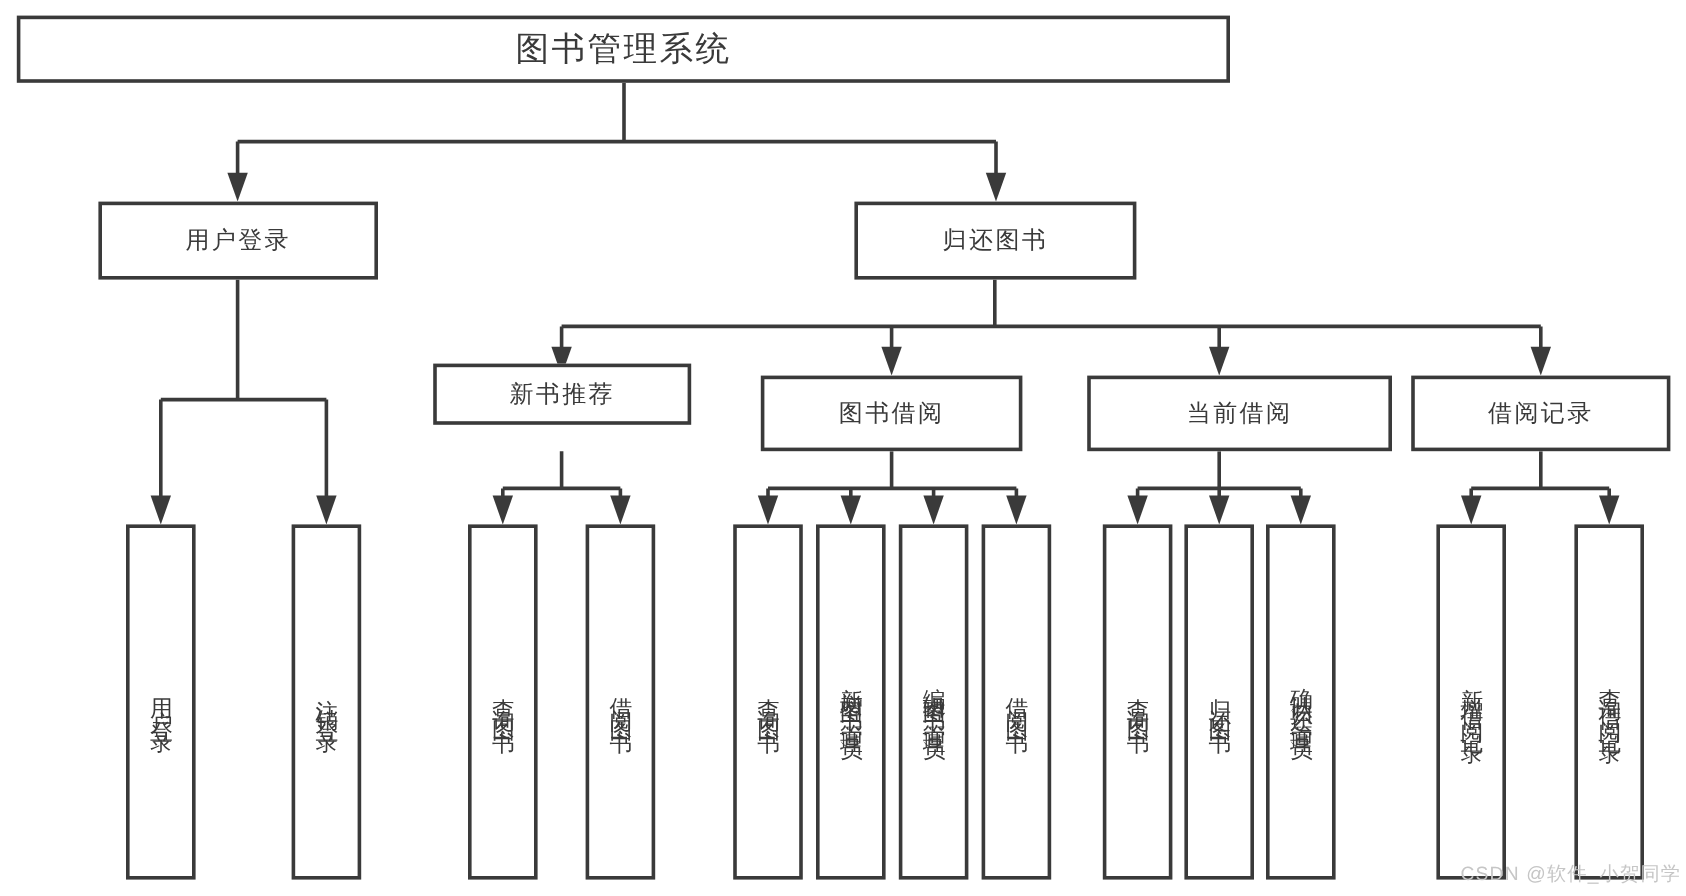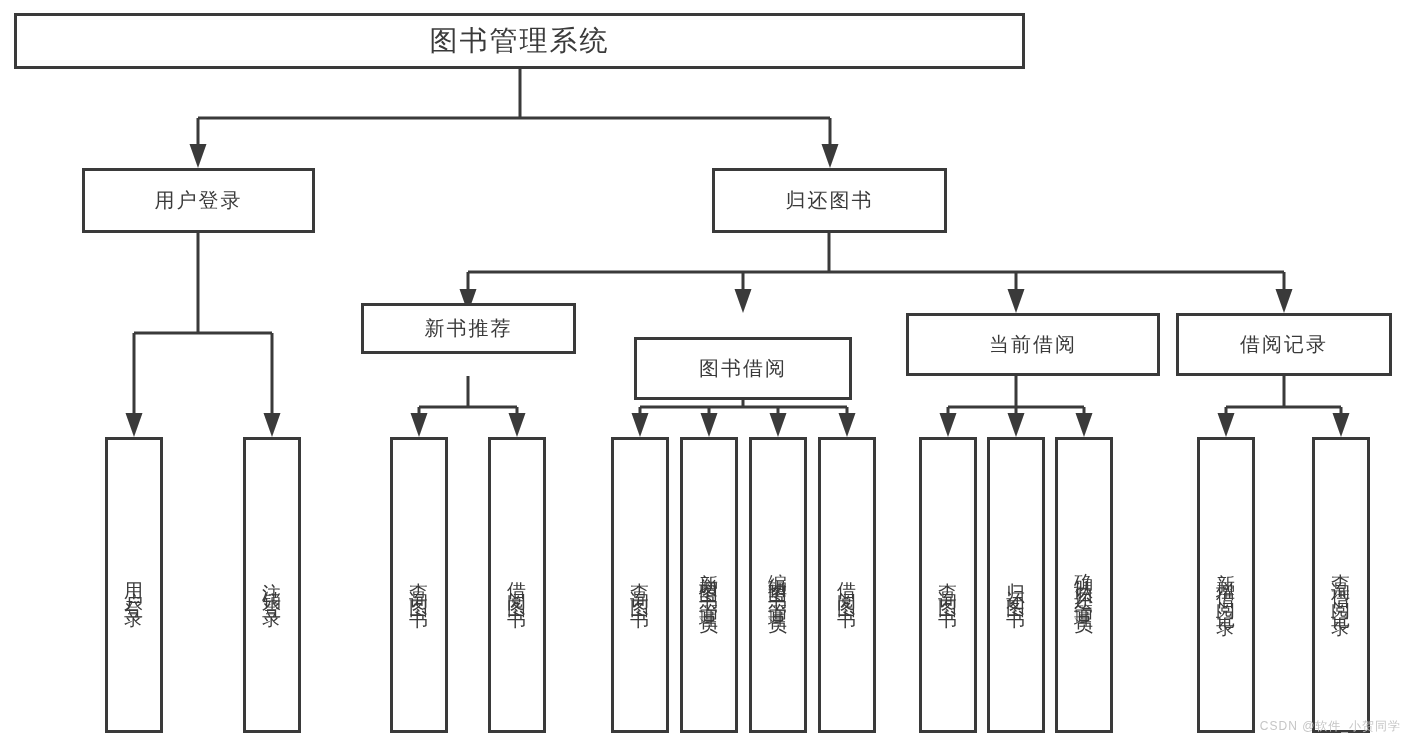--- a/index.html
+++ b/index.html
@@ -45,21 +45,21 @@
     writing-mode:vertical-rl;
     text-orientation:mixed;
     letter-spacing:9px;
     line-height:1;
     z-index:2;
     overflow:hidden;
   }
   .watermark{
     position:absolute;
     right:4px;top:718px;
-    font-size:12px;
+    font-size:16px;
     color:var(--wm);
     letter-spacing:1px;
     z-index:3;
   }
 </style>
 </head>
 <body>
 
 <div class="canvas">
 
@@ -112,21 +112,21 @@
       <polygon points="1332.5,413 1349.5,413 1341,437"></polygon>
     </g>
   </svg>
 
   <div class="box root" style="left:14px;top:13px;width:1011px;height:56px;">图书管理系统</div>
 
   <div class="box" style="left:82px;top:168px;width:233px;height:65px;">用户登录</div>
   <div class="box" style="left:712px;top:168px;width:235px;height:65px;">归还图书</div>
 
   <div class="box" style="left:361px;top:303px;width:215px;height:51px;">新书推荐</div>
-  <div class="box" style="left:634px;top:313px;width:218px;height:63px;margin-top:24px;">图书借阅</div>
+  <div class="box" style="left:634px;top:313px;width:218px;height:63px;">图书借阅</div>
   <div class="box" style="left:906px;top:313px;width:254px;height:63px;">当前借阅</div>
   <div class="box" style="left:1176px;top:313px;width:216px;height:63px;">借阅记录</div>
 
   <div class="vbox" style="left:105px;">用户登录</div>
   <div class="vbox" style="left:243px;">注销登录</div>
 
   <div class="vbox" style="left:390px;">查询图书</div>
   <div class="vbox" style="left:488px;">借阅图书</div>
 
   <div class="vbox" style="left:611px;">查询图书</div>

